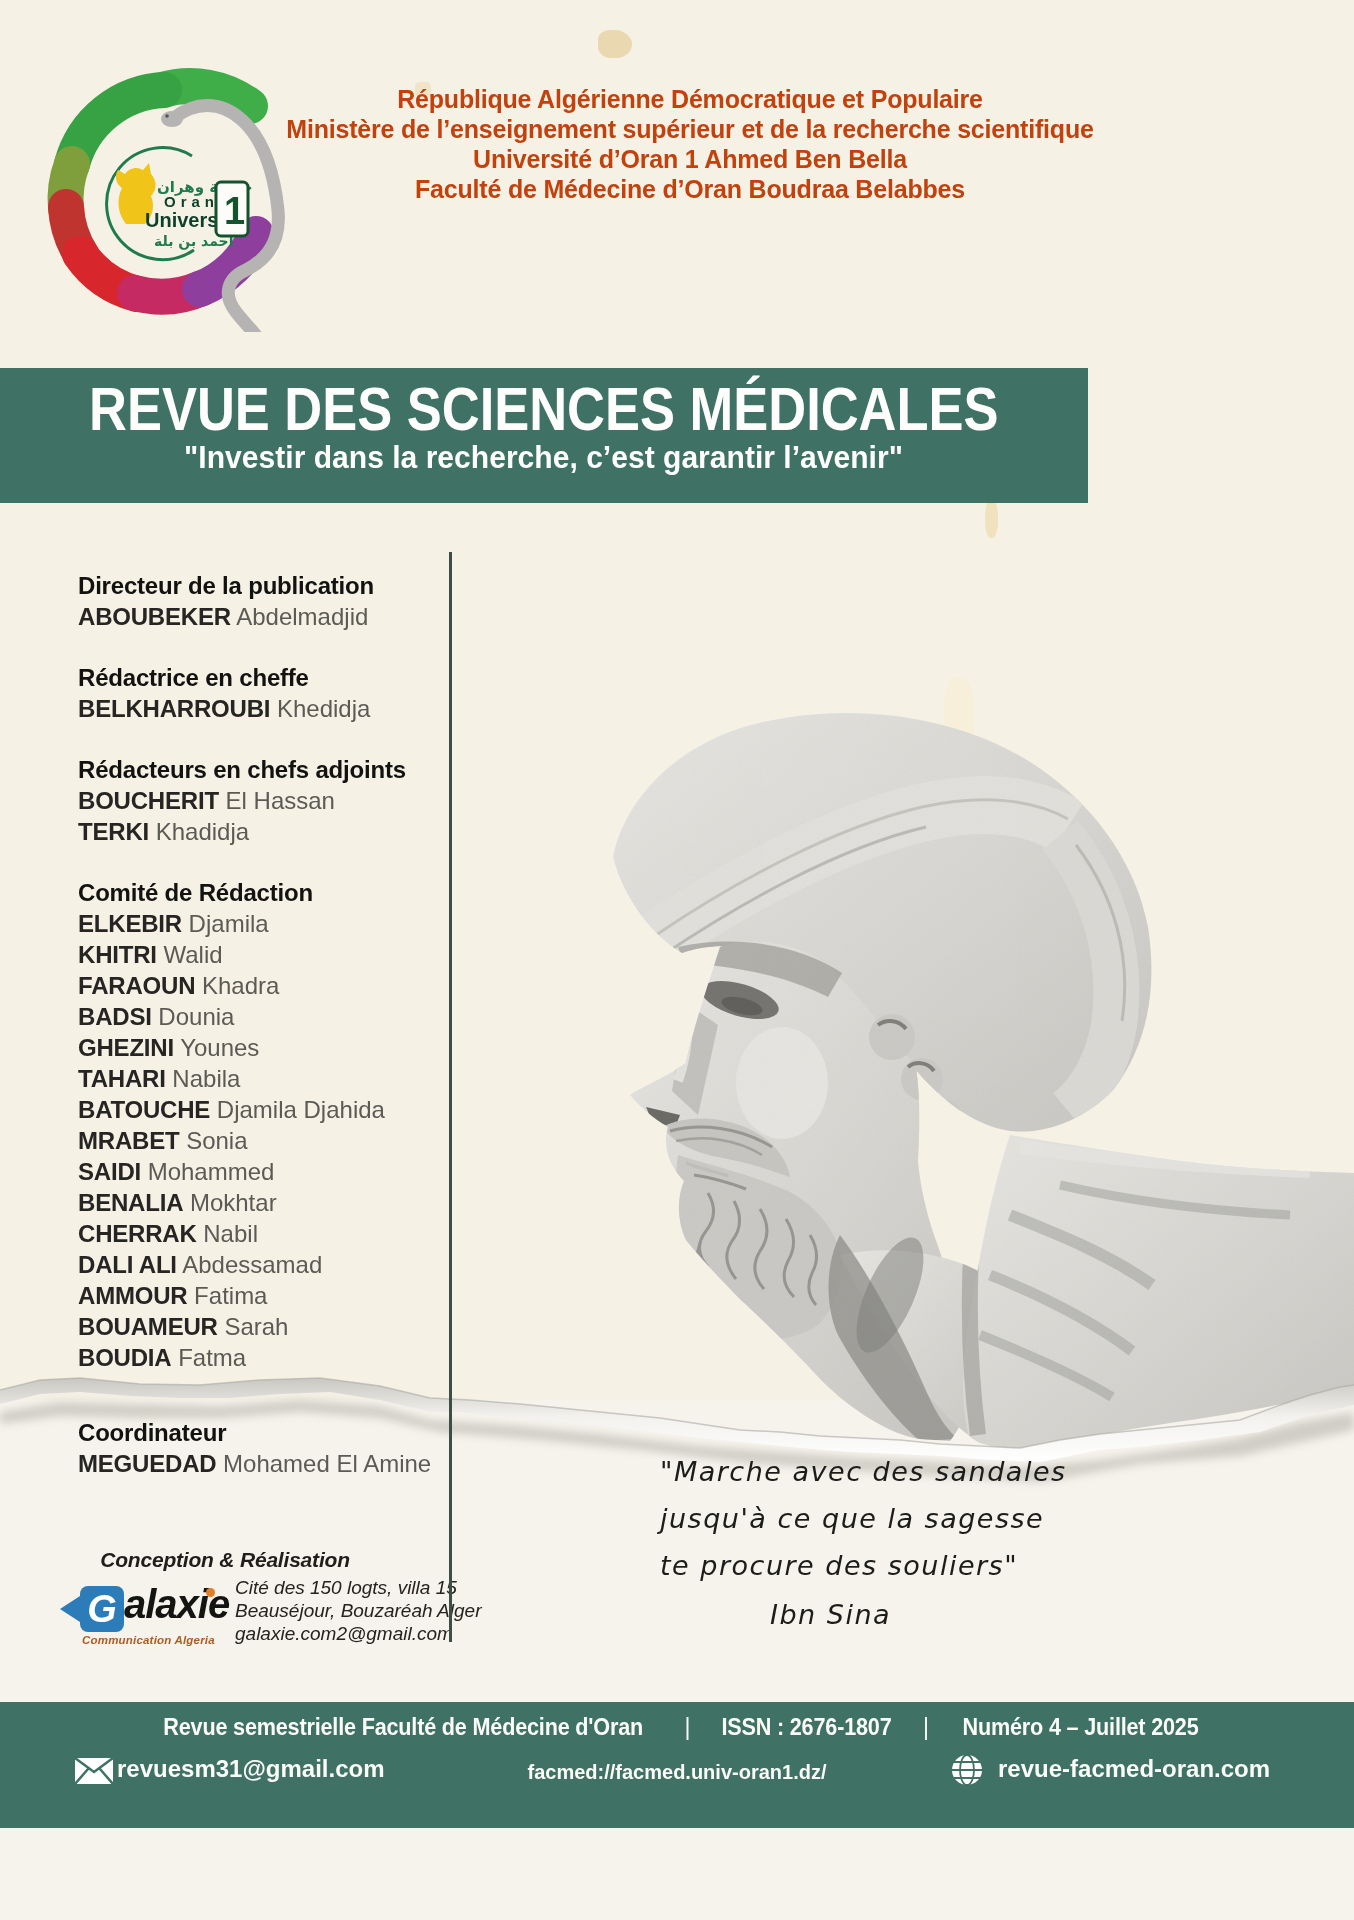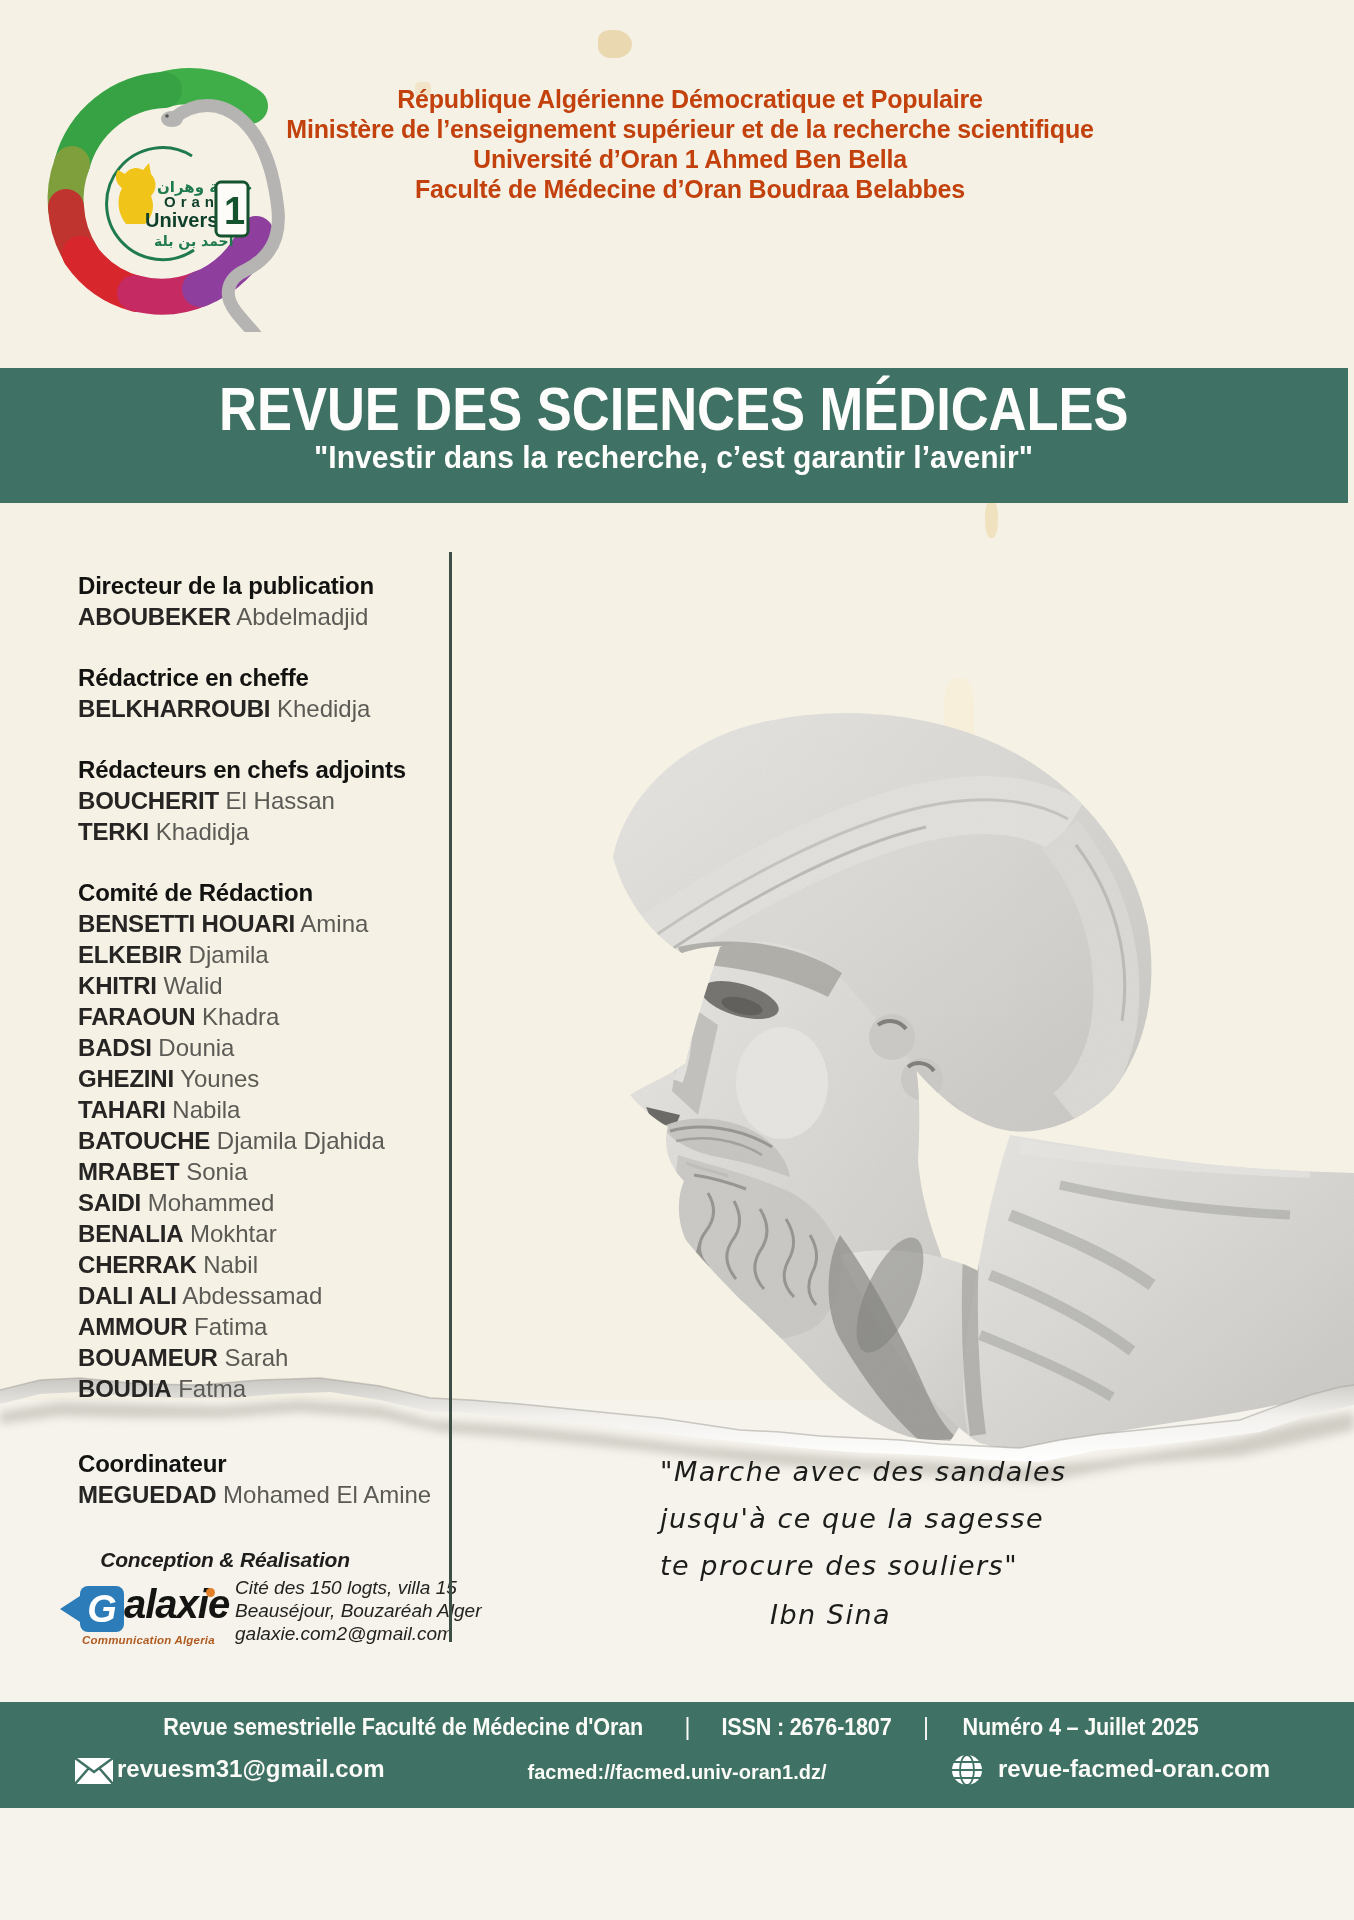--- a/index.html
+++ b/index.html
@@ -14,21 +14,21 @@
   .logo-wrap{position:absolute;left:42px;top:64px;width:252px;height:268px;z-index:3;}
 
   
   .frag{position:absolute;z-index:1;border-radius:40% 60% 55% 45%;}
   .frag1{left:598px;top:30px;width:34px;height:28px;background:#e6cf9e;opacity:.75;}
   .frag2{left:415px;top:82px;width:16px;height:15px;background:#f0dcb4;opacity:.6;border-radius:30%;}
   .frag3{left:985px;top:500px;width:13px;height:38px;background:#eedbb2;opacity:.75;border-radius:45%;}
   .frag4{left:944px;top:678px;width:30px;height:66px;background:#f8eed8;opacity:.9;border-radius:40% 40% 20% 20%;}
 
   
-  .banner{position:absolute;left:0;top:368px;width:1348px;height:135px;background:#3f7264;color:#fdfdfc;
+  .banner{position:absolute;left:0;top:368px;width:1088px;height:135px;background:#3f7264;color:#fdfdfc;
     text-align:center;z-index:2;}
   .banner-title{margin-top:6px;font-size:61px;font-weight:bold;letter-spacing:0px;white-space:nowrap;}
   .banner-title .squeeze{display:inline-block;transform:scaleX(0.86);transform-origin:center;}
   .banner-sub{font-size:31px;font-weight:bold;margin-top:-4px;}
   .banner-sub .squeeze{display:inline-block;transform:scaleX(0.97);transform-origin:center;}
 
   
   .editorial{position:absolute;left:78px;top:570px;width:375px;z-index:5;color:#1e1e1c;}
   .ed-section{margin-bottom:30px;}
   .ed-section.gap-large{margin-top:44px;}
@@ -56,21 +56,21 @@
   .g-tri{position:absolute;left:0;top:16px;width:0;height:0;border-top:13px solid transparent;
     border-bottom:13px solid transparent;border-right:20px solid #2b7cb9;}
   .g-block{position:absolute;left:20px;top:6px;width:44px;height:46px;background:#2b7cb9;border-radius:8px;
     color:#fff;font-size:38px;font-weight:bold;text-align:center;line-height:46px;}
   .g-rest{position:absolute;left:64px;top:2px;font-size:40px;font-weight:bold;color:#141413;letter-spacing:-1px;}
   .g-idot{position:absolute;left:146px;top:8px;width:9px;height:9px;border-radius:50%;background:#e07f28;}
   .g-sub{position:absolute;left:22px;top:54px;font-size:11.5px;font-weight:bold;color:#b05a20;letter-spacing:0.2px;}
   .prod-address{position:absolute;left:175px;top:28px;font-size:19px;line-height:23px;color:#24231f;white-space:nowrap;}
 
   
-  .footer{position:absolute;left:0;top:1702px;width:1354px;height:106px;background:#3f7164;color:#fbfbf8;z-index:4;}
+  .footer{position:absolute;left:0;top:1702px;width:1354px;height:126px;background:#3f7164;color:#fbfbf8;z-index:4;}
   .footer-line1{display:flex;justify-content:center;align-items:center;gap:26px;margin-top:12px;
     font-size:23px;font-weight:bold;letter-spacing:-0.2px;}
   .footer-line1 .squeeze{display:inline-block;transform:scaleX(0.94);transform-origin:center;}
   .f-sep{font-weight:normal;}
   .footer-line2{position:relative;height:60px;}
   .f-email{position:absolute;left:117px;top:14px;font-size:24px;font-weight:bold;}
   .f-email-icon{position:absolute;left:74px;top:16px;}
   .f-url{position:absolute;left:50%;transform:translateX(-50%);top:20px;font-size:20px;font-weight:bold;}
   .f-globe-icon{position:absolute;left:950px;top:12px;}
   .f-site{position:absolute;left:998px;top:14px;font-size:24px;font-weight:bold;}
@@ -251,21 +251,20 @@
         <div class="ed-heading">Rédactrice en cheffe</div>
         <div class="ed-row"><span class="surname">BELKHARROUBI</span><span class="given"> Khedidja</span></div>
       </div>
       <div class="ed-section">
         <div class="ed-heading">Rédacteurs en chefs adjoints</div>
         <div class="ed-row"><span class="surname">BOUCHERIT</span><span class="given"> El Hassan</span></div>
         <div class="ed-row"><span class="surname">TERKI</span><span class="given"> Khadidja</span></div>
       </div>
       <div class="ed-section">
         <div class="ed-heading">Comité de Rédaction</div>
-        <div class="ed-row"><span class="surname">BENSETTI HOUARI</span><span class="given"> Amina</span></div>
         <div class="ed-row"><span class="surname">ELKEBIR</span><span class="given"> Djamila</span></div>
         <div class="ed-row"><span class="surname">KHITRI</span><span class="given">  Walid</span></div>
         <div class="ed-row"><span class="surname">FARAOUN</span><span class="given"> Khadra</span></div>
         <div class="ed-row"><span class="surname">BADSI</span><span class="given"> Dounia</span></div>
         <div class="ed-row"><span class="surname">GHEZINI</span><span class="given"> Younes</span></div>
         <div class="ed-row"><span class="surname">TAHARI</span><span class="given"> Nabila</span></div>
         <div class="ed-row"><span class="surname">BATOUCHE</span><span class="given"> Djamila Djahida</span></div>
         <div class="ed-row"><span class="surname">MRABET</span><span class="given">  Sonia</span></div>
         <div class="ed-row"><span class="surname">SAIDI</span><span class="given"> Mohammed</span></div>
         <div class="ed-row"><span class="surname">BENALIA</span><span class="given"> Mokhtar</span></div>

